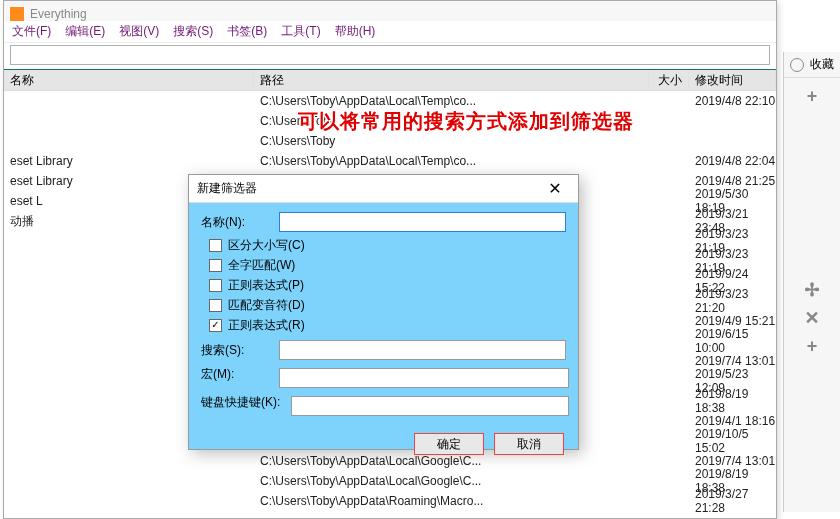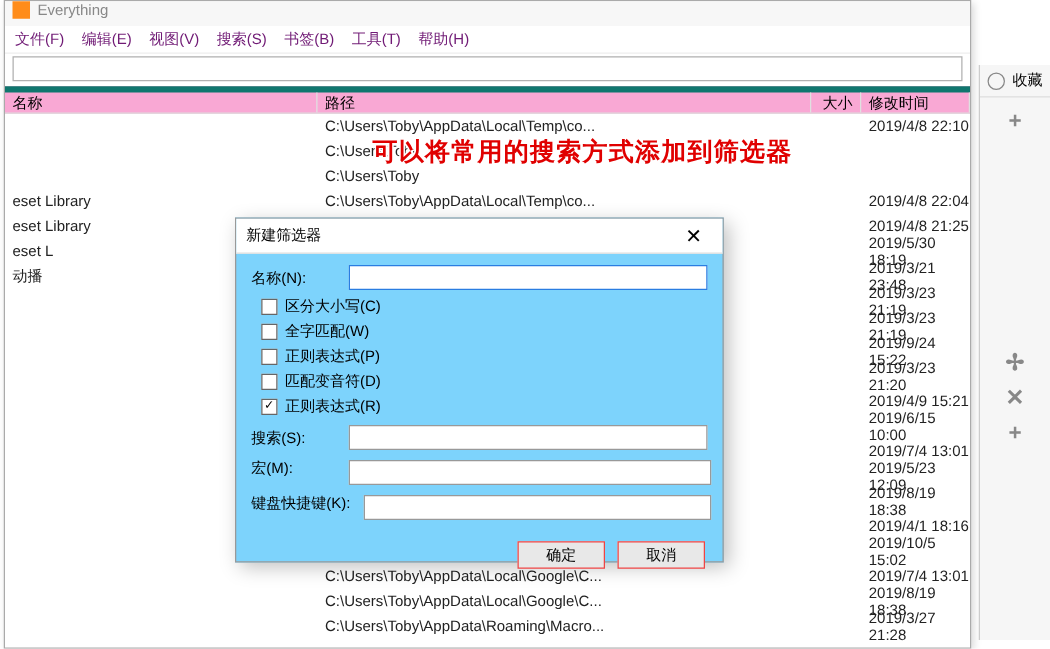--- a/index.html
+++ b/index.html
@@ -1,23 +1,23 @@
 <!DOCTYPE html>
 <html><head>
 <meta charset="utf-8">
 <style>
 * { box-sizing: border-box; margin: 0; padding: 0; }
 body { font-family: "Microsoft YaHei", "SimSun", sans-serif; font-size: 12px; background: #fff; width: 840px; height: 519px; overflow: hidden; position: relative; }
 .window { position: absolute; left: 3px; top: 0; width: 774px; height: 519px; border: 1px solid #aaa; background: #fff; box-shadow: 2px 2px 6px rgba(0,0,0,0.15); }
-.titlebar { height: 20px; display: flex; align-items: flex-start; padding: 0 6px; color: #888; background: #f7f7f7; }
+.titlebar { height: 20px; display: flex; align-items: flex-end; padding: 0 6px; color: #888; background: #f7f7f7; }
 .titlebar .icon { width: 14px; height: 14px; background: #ff8c1a; margin-right: 6px; }
 .menubar { height: 22px; display: flex; align-items: center; gap: 14px; padding: 0 8px; background: #fff; border-bottom: 1px solid #eee; }
 .menubar span { color: #701a75; }
 .searchbar { margin: 2px 6px 4px 6px; border: 1px solid #b0b0b0; height: 20px; background: #fff; }
-.columns { display: flex; border-top: 5px solid #0f766e; border-bottom: 1px solid #ddd; height: 22px; background: #f9a8d4; position: relative; }
+.columns { display: flex; border-top: 1px solid #0f766e; border-bottom: 1px solid #ddd; height: 22px; background: #e5e5e5; position: relative; }
 .col { padding: 3px 6px; border-right: 1px solid #e0e0e0; display: flex; align-items: center; white-space: nowrap; }
 .col.name { width: 250px; }
 .col.path { width: 395px; }
 .col.size { width: 40px; justify-content: flex-end; }
 .col.mtime { flex: 1; }
 .listbody { overflow: hidden; height: 450px; }
 .row { display: flex; height: 20px; align-items: center; }
 .row .c-name { width: 250px; padding-left: 6px; color: #bbb; overflow: hidden; }
 .row .c-name.vis { color: #222; }
 .row .c-path { width: 395px; padding-left: 6px; color: #222; overflow: hidden; white-space: nowrap; }

